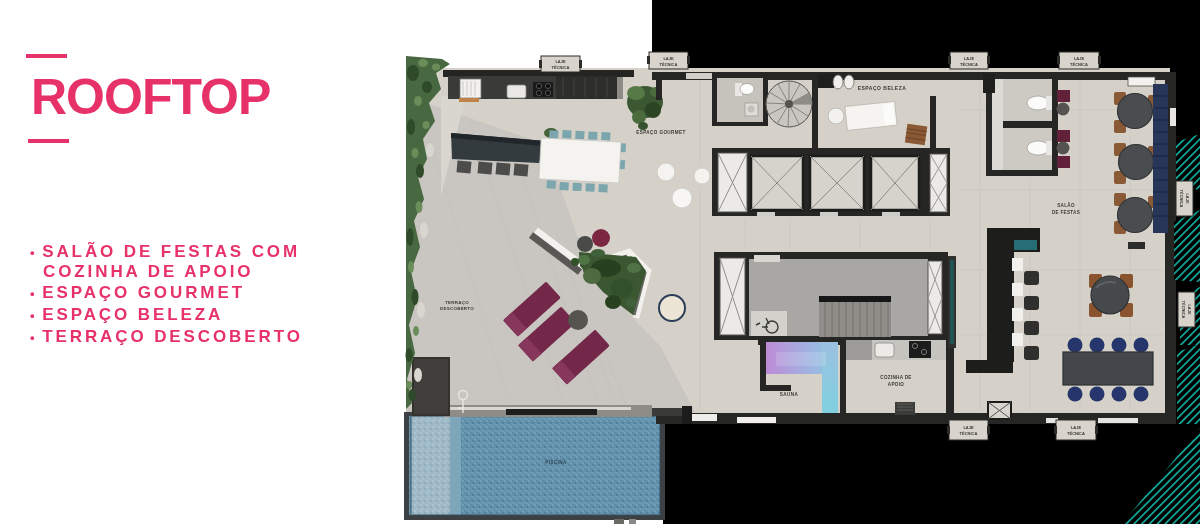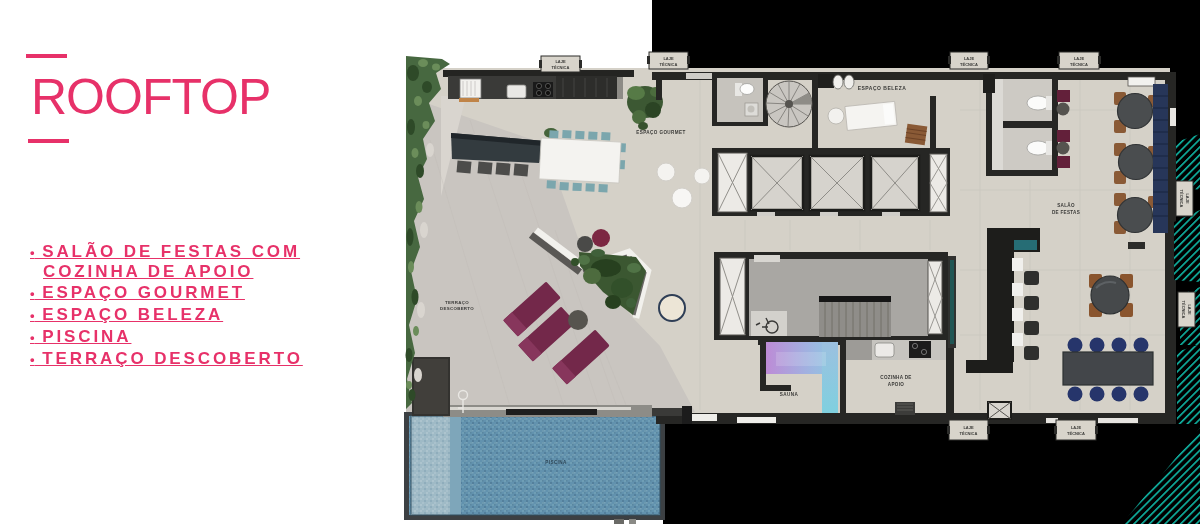--- a/index.html
+++ b/index.html
@@ -1,36 +1,35 @@
 <!DOCTYPE html>
 <html><head>
 <meta charset="utf-8">
 <style>
   html,body{margin:0;padding:0;background:#fff;}
   #page{position:relative;width:1200px;height:524px;background:#fff;overflow:hidden;
         font-family:"Liberation Sans", sans-serif;}
   .dash{position:absolute;background:#e73169;height:4px;width:41px;}
-  #title{position:absolute;left:31px;top:72px;color:#e73169;font-size:50px;font-weight:normal;
+  #title{position:absolute;left:31px;top:72px;color:#e73169;font-size:50px;font-weight:bold;
          letter-spacing:-1px;line-height:1;}
   #list{position:absolute;left:30px;top:242px;color:#e73169;font-size:17px;font-weight:bold;
         letter-spacing:2.9px;line-height:19px;}
-  #list .it{padding-left:13px;text-indent:-13px;margin-bottom:2px;text-decoration:underline;}
+  #list .it{padding-left:13px;text-indent:-13px;margin-bottom:2px;}
   #list .b{font-size:13px;letter-spacing:0;}
 </style>
 </head>
 <body>
 <div id="page">
   <div class="dash" style="left:26px;top:54px;"></div>
   <div id="title">ROOFTOP</div>
   <div class="dash" style="left:28px;top:139px;"></div>
   <div id="list">
     <div class="it"><span class="b">•</span> SALÃO DE FESTAS COM<br>COZINHA DE APOIO</div>
     <div class="it"><span class="b">•</span> ESPAÇO GOURMET</div>
     <div class="it"><span class="b">•</span> ESPAÇO BELEZA</div>
-    <div class="it"><span class="b">•</span> PISCINA</div>
     <div class="it"><span class="b">•</span> TERRAÇO DESCOBERTO</div>
   </div>
   <svg id="plan" width="1200" height="524" viewBox="0 0 1200 524" style="position:absolute;left:0;top:0;">
     <defs>
       <pattern id="teal" width="5.5" height="5.5" patternUnits="userSpaceOnUse" patternTransform="rotate(-45)">
         <rect width="5.5" height="5.5" fill="#000"></rect>
         <rect width="5.5" height="1.6" fill="#10b7a6"></rect>
       </pattern>
       <pattern id="mosaic" width="6" height="6" patternUnits="userSpaceOnUse">
         <rect width="6" height="6" fill="#6292ae"></rect>

